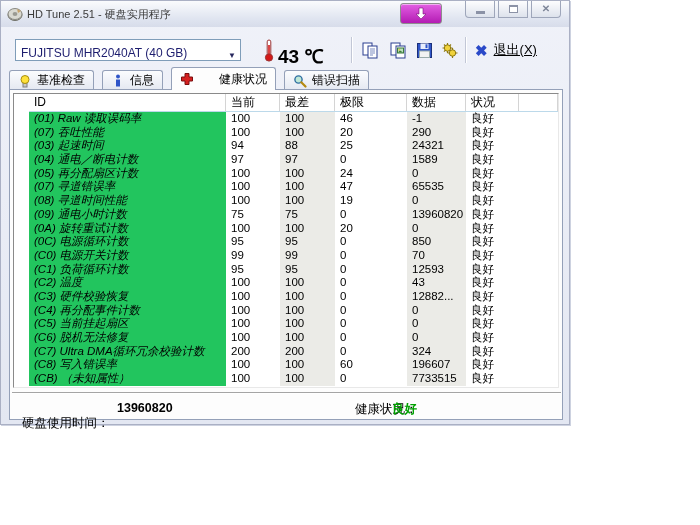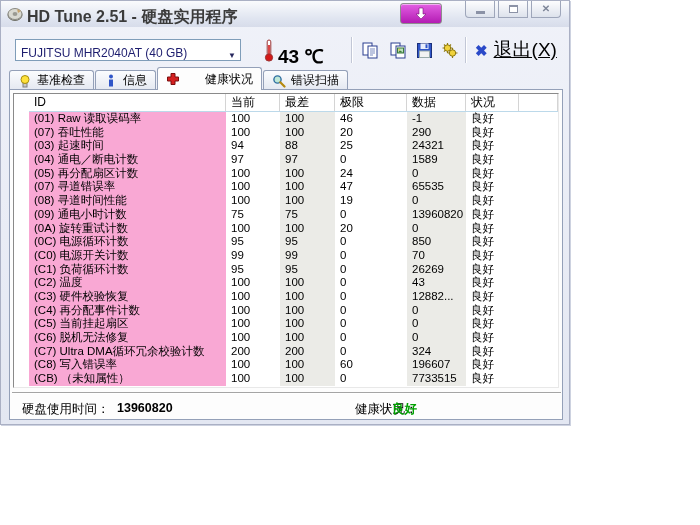--- a/index.html
+++ b/index.html
@@ -8,21 +8,21 @@
 
   
   .window { position:absolute; left:0; top:0; width:570px; height:425px;
     background:linear-gradient(#f0f2f9, #e3e7f2);
     border:1px solid #aab0c4; box-shadow:1px 1px 0 #cdd2e0; }
 
   
   .titlebar { position:absolute; left:0; top:0; width:100%; height:26px;
     background:linear-gradient(#fafbfd, #dfe4f0 70%, #d7dcea); }
   .app-icon { position:absolute; left:6px; top:5px; width:16px; height:16px; }
-  .title-text { position:absolute; left:26px; top:6px; font-size:16px; font-weight:bold; color:#3b3b3b; white-space:nowrap; }
+  .title-text { position:absolute; left:26px; top:6px; font-size:11px; font-weight:normal; color:#3b3b3b; white-space:nowrap; }
   .dl-btn { position:absolute; left:399px; top:2px; width:42px; height:21px;
     background:linear-gradient(#e35fe3, #b31cb3); border:1px solid #8d8d8d; border-radius:3px;
     display:flex; align-items:center; justify-content:center; box-shadow:inset 0 1px 0 rgba(255,255,255,.5); }
   .win-controls { position:absolute; right:8px; top:0px; display:flex; }
   .win-btn { width:30px; height:17px; border:1px solid #9ea6ba; border-top:none;
     background:linear-gradient(#fdfdfe, #dde2ec); display:flex; align-items:center; justify-content:center;
     color:#7d8598; font-size:10px; line-height:10px; }
   .win-btn + .win-btn { margin-left:3px; }
   .win-btn:first-child { border-bottom-left-radius:4px; }
   .win-btn:last-child  { border-bottom-right-radius:4px; }
@@ -33,51 +33,51 @@
   .combo { position:absolute; left:14px; top:38px; width:226px; height:22px; background:#fff;
     border:1px solid #7f9db9; display:flex; align-items:flex-end; }
   .combo-text { flex:1; padding-left:5px; font-size:12px; color:#1d1d6e; white-space:nowrap; overflow:hidden; }
   .combo-arrow { width:16px; text-align:center; font-size:8px; color:#27275e; }
   .thermo { position:absolute; left:262px; top:37px; width:12px; height:24px; }
   .temp-text { position:absolute; left:277px; top:42px; font-size:19px; font-weight:bold; color:#000; }
   .tb-sep { position:absolute; top:36px; width:1px; height:26px; background:#c2c7d6; box-shadow:1px 0 0 #ffffff; }
   .tb-btn { position:absolute; top:39px; width:22px; height:20px; display:flex; align-items:center; justify-content:center; }
   .exit-btn { position:absolute; left:474px; top:38px; height:22px; display:flex; align-items:center; }
   .exit-x { font-size:15px; font-weight:bold; color:#2a49c8; margin-right:6px; line-height:15px; }
-  .exit-label { font-size:19px; color:#000;text-decoration:underline; }
+  .exit-label { font-size:13px; color:#000;text-decoration:underline; }
 
   
   .tabs { position:absolute; left:8px; top:66px; height:23px; display:flex; align-items:flex-end; }
-  .tab { height:20px; display:flex; align-items:center; padding:0 8px; margin-right:1px;
+  .tab { height:20px; display:flex; align-items:center; padding:0 8px; margin-right:8px;
     background:linear-gradient(#fbfcfe, #e4e8f1); border:1px solid #94a0b8; border-bottom:none;
     border-radius:3px 3px 0 0; font-size:12px; color:#000; position:relative; }
   .tab.active { height:23px; background:#fdfdfd; font-weight:normal; z-index:3; box-shadow:0 1px 0 #fdfdfd;gap:20px; }
   .tab .ticon { width:14px; height:14px; margin-right:5px; display:inline-flex; }
 
   
   .panel { position:absolute; left:8px; top:88px; width:554px; height:331px; background:#fdfdfd;
     border:1px solid #94a0b8; z-index:2; }
 
   
   .tablebox { position:absolute; left:3px; top:3px; width:546px; height:295px; background:#fff;
     border:1px solid; border-color:#8a8a8a #e8e8e8 #e8e8e8 #8a8a8a; overflow:hidden;padding-left:15px; }
   .trow { display:grid; grid-template-columns:197px 54px 55px 72px 59px 53px 1fr; }
   .thead { height:18px; border-bottom:1px solid #bcd9ea; }
   .thead .cell { font-size:12px; color:#000; line-height:17px; padding-left:5px;
     border-right:1px solid #d4d4d4; white-space:nowrap; overflow:hidden; }
   .drow { height:13.7px; }
   .drow .cell { font-size:11.5px; color:#000; line-height:13.7px; padding-left:5px; white-space:nowrap; overflow:hidden; }
-  .drow .c0 { background:#f9a8d4; }
+  .drow .c0 { background:#22c55e;font-style:italic; }
   .drow .c2, .drow .c4 { background:#ebebe7; }
 
   
   .footer-sep { position:absolute; left:2px; top:302px; width:549px; height:2px;
     border-top:1px solid #a5a5a5; border-bottom:1px solid #ffffff; }
   .footer { position:absolute; left:0; top:309px; width:100%; height:20px; font-size:12.5px; color:#000; }
-  .usage-label { position:absolute; left:12px; top:2px; }
+  .usage-label { position:absolute; left:12px; top:16px; }
   .usage-value { position:absolute; left:107px; top:2px; font-weight:bold; }
   .health-label { position:absolute; left:307px; top:2px;margin-left:38px; }
   .health-value { position:absolute; left:382px; top:2px; font-weight:bold; color:#00a000; }
 
   svg { display:block; }
 </style>
 </head>
 <body>
 
 <div class="canvas">
@@ -325,21 +325,21 @@
     <span class="cell c4">70</span>
     <span class="cell c5">良好</span>
     <span class="cell c6"></span>
   </div>
 
   <div class="trow drow">
     <span class="cell c0">(C1) 负荷循环计数</span>
     <span class="cell c1">95</span>
     <span class="cell c2">95</span>
     <span class="cell c3">0</span>
-    <span class="cell c4">26269</span>
+    <span class="cell c4">12593</span>
     <span class="cell c5">良好</span>
     <span class="cell c6"></span>
   </div>
 
   <div class="trow drow">
     <span class="cell c0">(C2) 温度</span>
     <span class="cell c1">100</span>
     <span class="cell c2">100</span>
     <span class="cell c3">0</span>
     <span class="cell c4">43</span>

